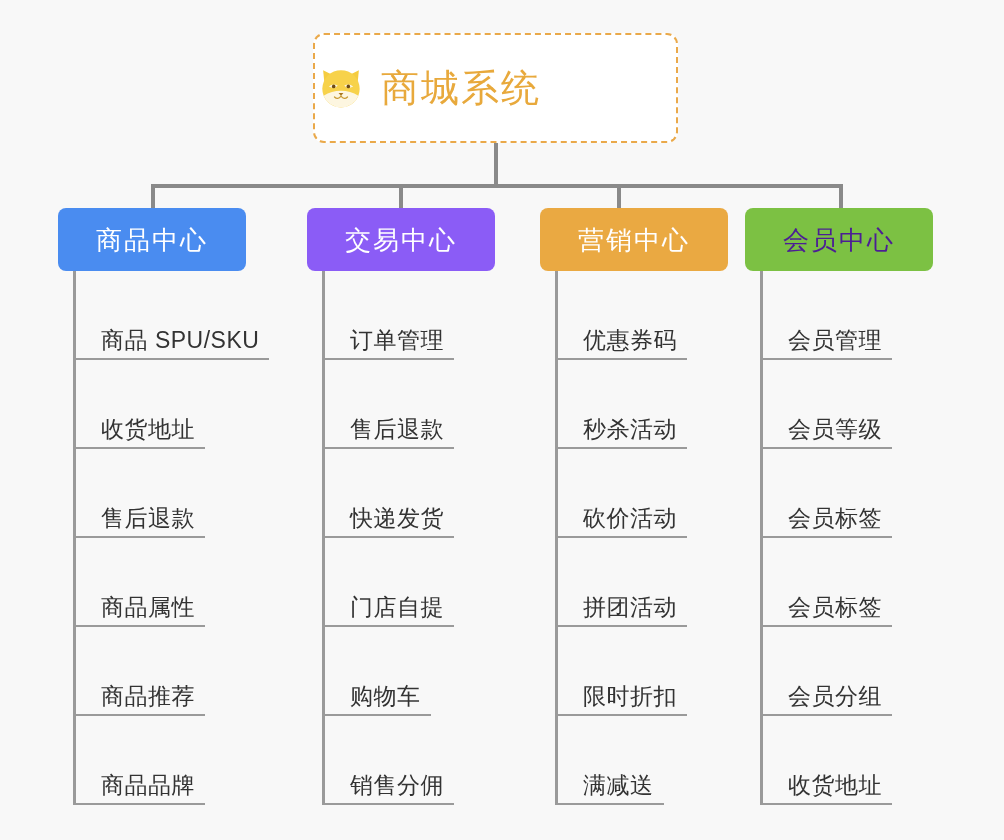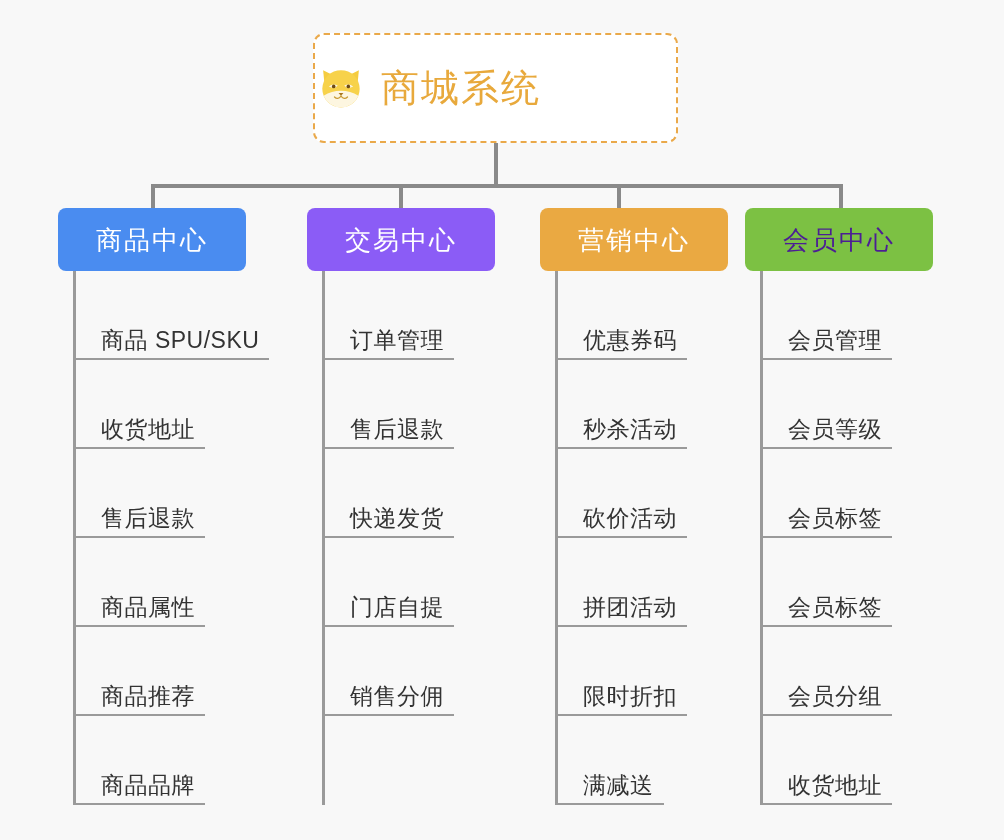--- a/index.html
+++ b/index.html
@@ -219,20 +219,25 @@
           <span class="leaf-label">快递发货</span>
         </div>
       </div>
       <div class="leaf">
         <div class="leaf-inner">
           <span class="leaf-label">门店自提</span>
         </div>
       </div>
       <div class="leaf">
         <div class="leaf-inner">
+          <span class="leaf-label">购物车</span>
+        </div>
+      </div>
+      <div class="leaf">
+        <div class="leaf-inner">
           <span class="leaf-label">销售分佣</span>
         </div>
       </div>
     </div>
   </div>
 
   <div class="branch" style="left:540px;">
     <div class="branch-header" style="background-color: rgb(234, 169, 66); color: rgb(255, 255, 255);">
       <span>营销中心</span>
     </div>

